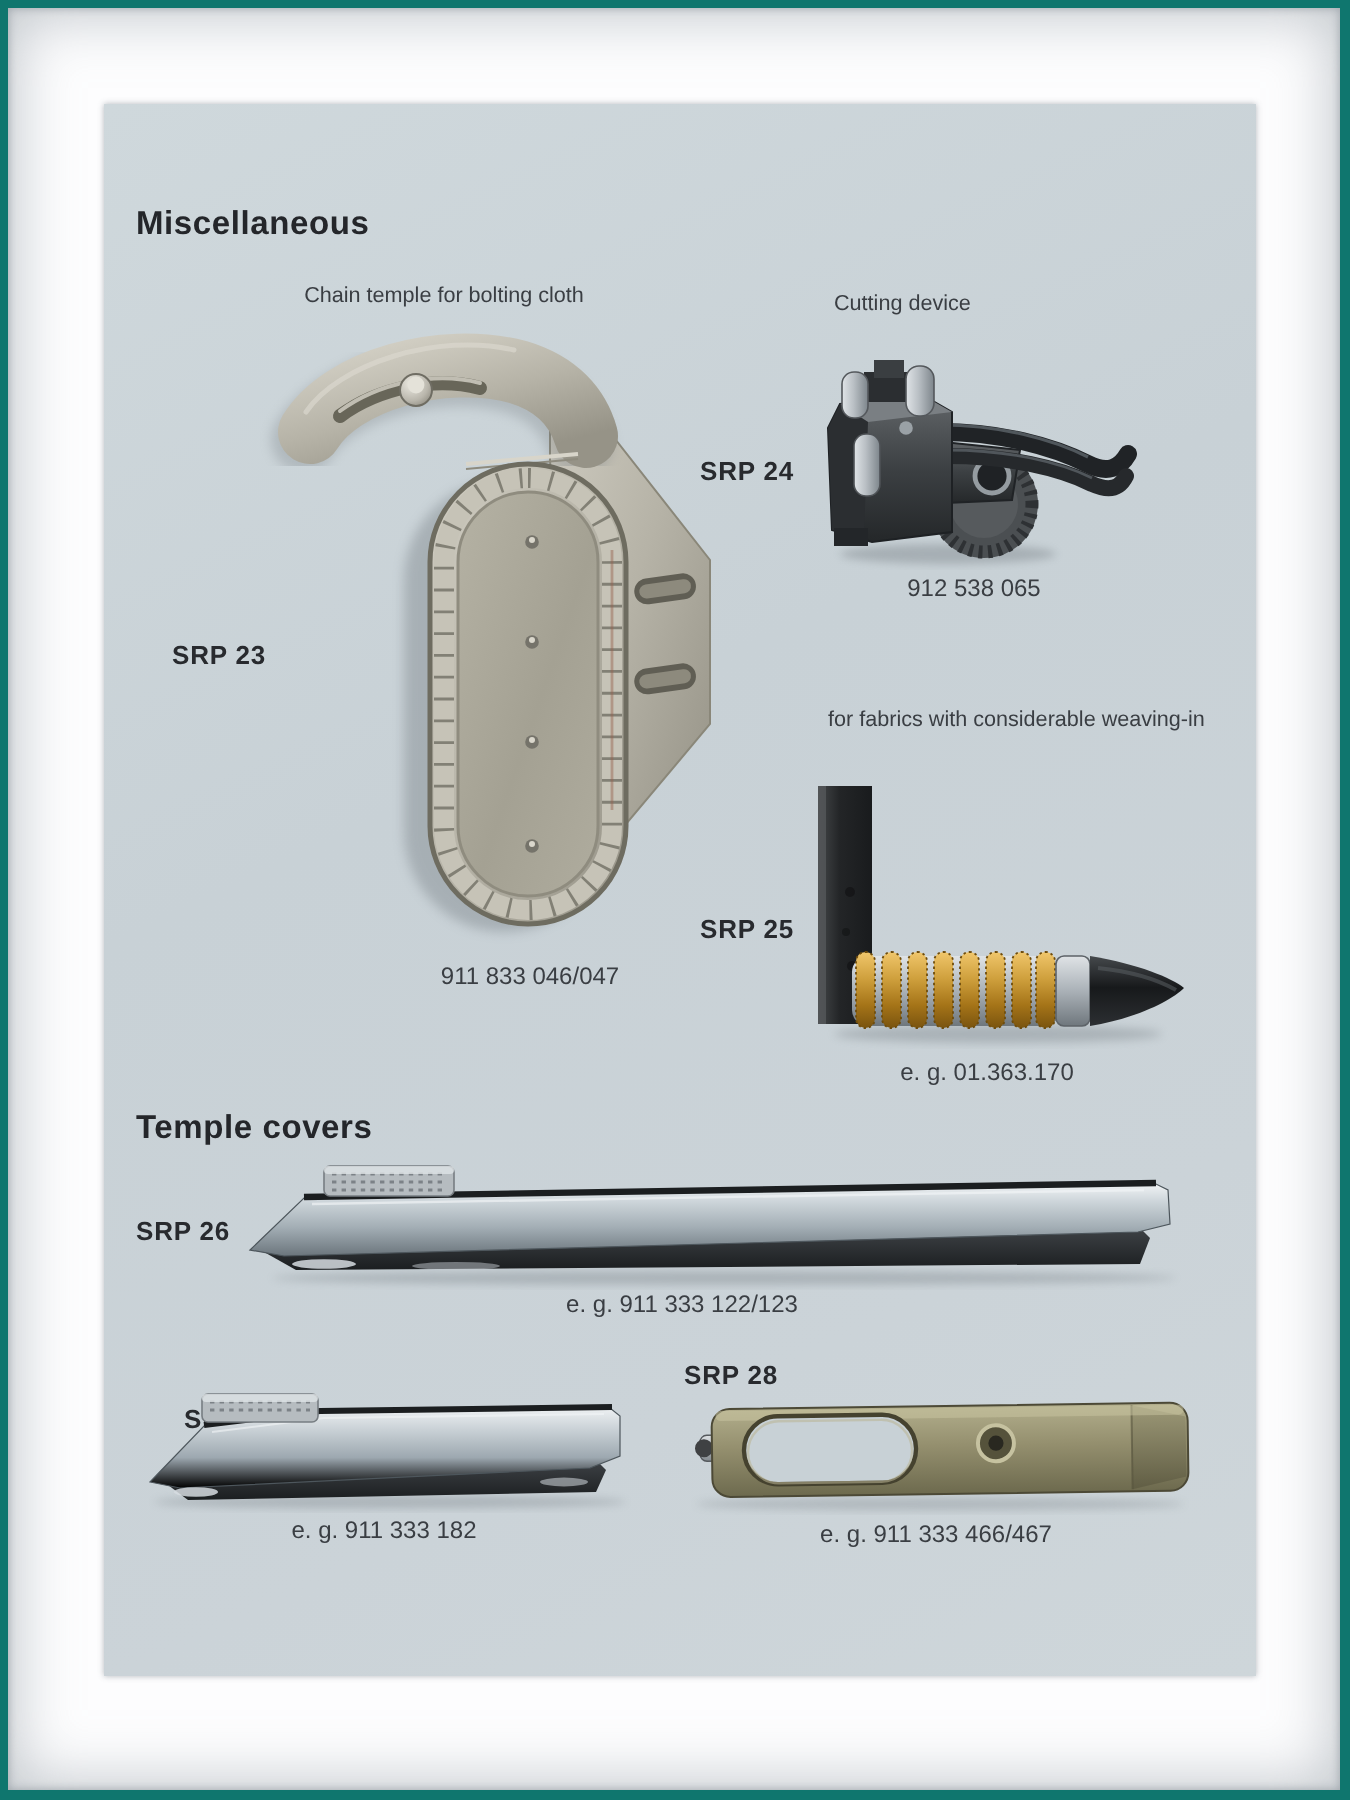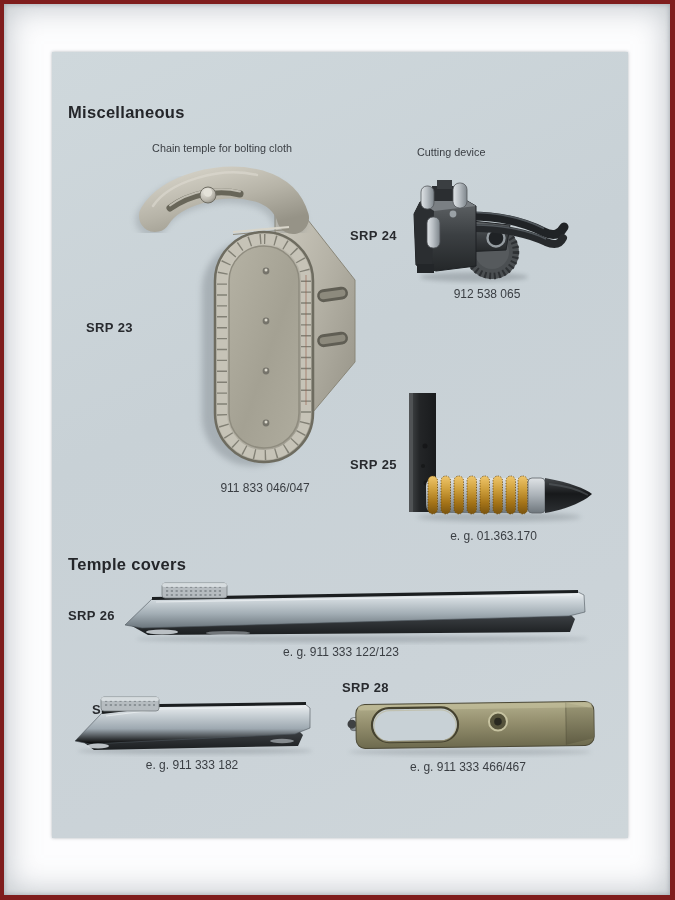--- a/index.html
+++ b/index.html
@@ -1,16 +1,16 @@
 <!DOCTYPE html>
 <html><head>
 <meta charset="utf-8">
 <style>
   html,body{margin:0;padding:0;background:#0e1012;}
-  .outer{position:relative;width:675px;height:900px;background:#7f1d1d;overflow:hidden;
+  .outer{position:relative;width:675px;height:900px;background:#0f766e;overflow:hidden;
          font-family:"Liberation Sans",sans-serif;}
   .mat{position:absolute;left:4px;top:4px;width:666px;height:891px;background:#fdfdfe;
        box-shadow:inset 0 0 30px 4px rgba(148,156,164,.55), inset 0 0 5px rgba(110,118,126,.6);}
   .page{position:absolute;left:48px;top:48px;width:576px;height:786px;
         background:linear-gradient(155deg,#cfd8dc 0%,#c8d1d6 40%,#cbd3d8 75%,#ced6da 100%);
         box-shadow:0 0 3px rgba(90,100,108,.45);}
   .title{position:absolute;font-size:16.5px;font-weight:700;color:#24262a;letter-spacing:.3px;line-height:1;}
   .srp{position:absolute;font-size:13px;font-weight:700;color:#282a2e;letter-spacing:.4px;line-height:1;}
   .cap{position:absolute;font-size:10.8px;font-weight:400;color:#3a3e43;line-height:1.28;}
   .cap span{display:block;}
@@ -128,20 +128,21 @@
       <rect x="17" y="8" width="13" height="23" rx="6" fill="url(#cd-sil)" stroke="#54585c" stroke-width=".8"></rect>
       <rect x="49" y="5" width="14" height="25" rx="6.5" fill="url(#cd-sil)" stroke="#54585c" stroke-width=".8"></rect>
       <rect x="23" y="39" width="13" height="31" rx="6" fill="url(#cd-sil)" stroke="#4e5256" stroke-width=".8"></rect>
       <circle cx="49" cy="36" r="3.4" fill="#9aa1a6"></circle>
     </svg>
 
     <div class="srp" style="left:298px;top:177px;">SRP 24</div>
     <div class="pn" style="left:355px;top:236px;width:160px;">912 538 065</div>
 
     <div class="cap" style="left:362px;top:302px;width:215px;">
+      <span>for fabrics with considerable weaving-in</span>
     </div>
 
     <svg class="fig" style="left:352px;top:338px;" width="195" height="135" viewBox="0 0 195 135">
       <defs>
         <linearGradient id="at-bar" x1="0" y1="0" x2="1" y2="0">
           <stop offset="0" stop-color="#45484a"></stop>
               <stop offset=".4" stop-color="#232527"></stop>
               <stop offset="1" stop-color="#191b1d"></stop>
         </linearGradient>
         <linearGradient id="at-gold" x1="0" y1="0" x2="0" y2="1">

